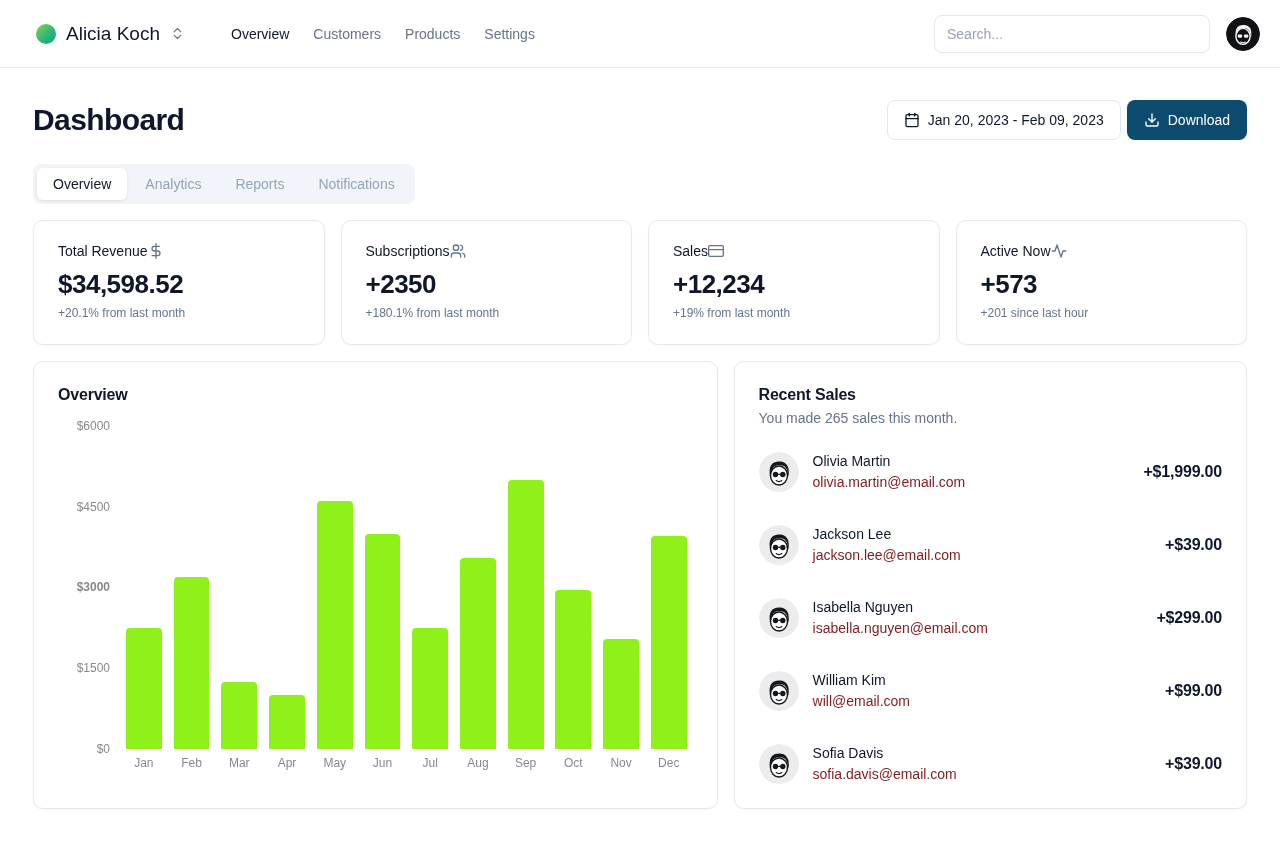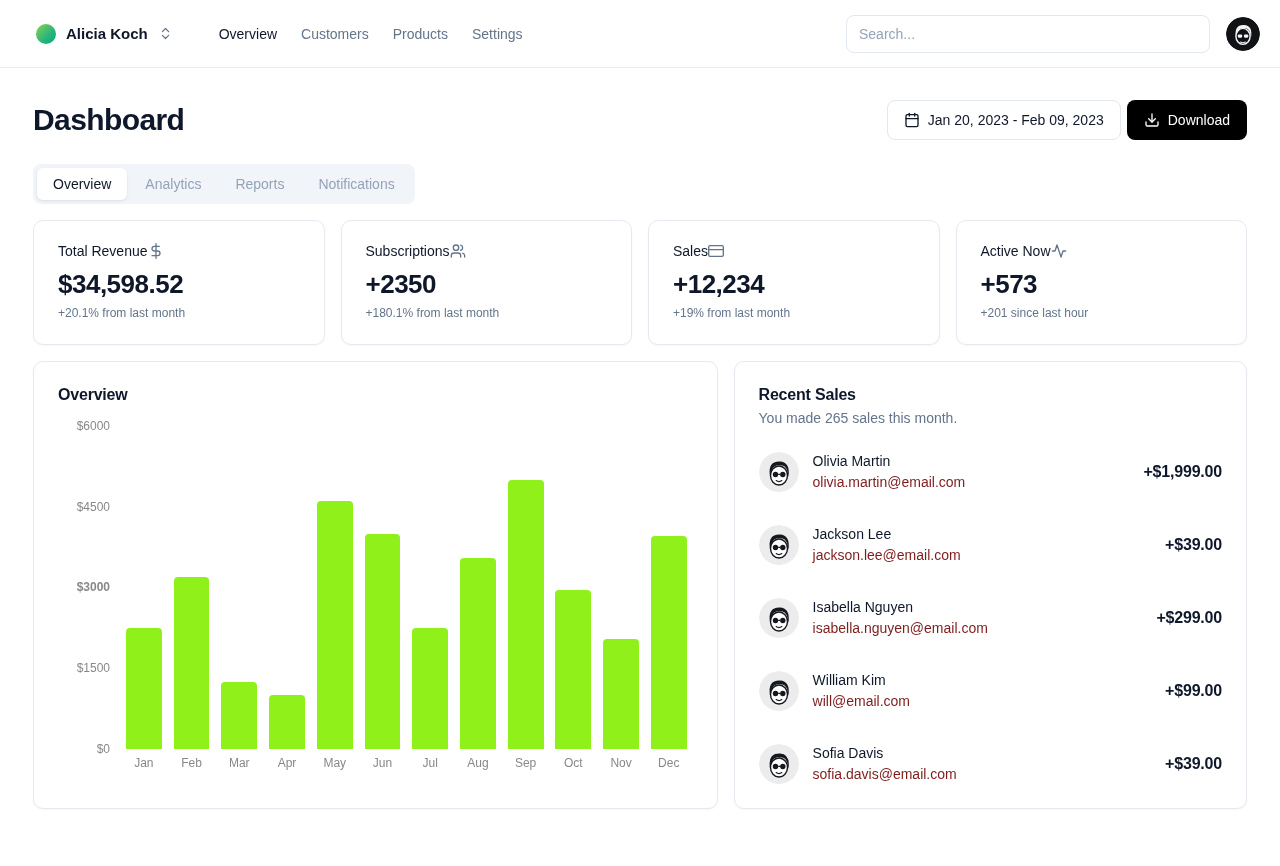--- a/index.html
+++ b/index.html
@@ -4,38 +4,38 @@
 <style>
   * { margin:0; padding:0; box-sizing:border-box; }
   html,body { background:#fff; }
   body { font-family:"Liberation Sans", sans-serif; color:#0f172a; }
   .app { width:1280px; height:866px; background:#fff; overflow:hidden; }
 
   
   .topbar { height:68px; display:flex; align-items:center; padding:0 20px 0 28px; border-bottom:1px solid #e8ecf1; }
   .team { display:flex; align-items:center; gap:10px; cursor:pointer; padding:6px 8px; border-radius:8px; }
   .team-avatar { width:20px; height:20px; border-radius:50%; background:linear-gradient(135deg,#8cd44a 0%,#28b47e 60%,#0ba77a 100%); }
-  .team-name { font-size:15px; font-weight:700; }
+  .team-name { font-size:19px; font-weight:400; }
   .chevrons { color:#64748b; display:flex; }
   .mainnav { display:flex; align-items:center; gap:24px; margin-left:38px; }
   .mainnav a { font-size:14px; font-weight:500; color:#64748b; text-decoration:none; cursor:pointer; }
   .mainnav a.active { color:#0f172a; }
   .spacer { flex:1; }
-  .search-input { width:364px; height:38px; border:1px solid #e2e8f0; border-radius:8px; padding:0 12px; font-size:14px; font-family:inherit; color:#0f172a; outline:none; }
+  .search-input { width:276px; height:38px; border:1px solid #e2e8f0; border-radius:8px; padding:0 12px; font-size:14px; font-family:inherit; color:#0f172a; outline:none; }
   .search-input::placeholder { color:#94a3b8; }
   .user-avatar { width:34px; height:34px; border-radius:50%; margin-left:16px; cursor:pointer; overflow:hidden; flex:none; }
 
   
   .main { padding:32px 33px 32px 33px; }
   .page-head { display:flex; align-items:center; justify-content:space-between; }
   .page-title { font-size:30px; font-weight:800; letter-spacing:-0.6px; }
   .actions { display:flex; align-items:center; gap:6px; }
   .btn { display:inline-flex; align-items:center; gap:8px; height:40px; padding:0 16px; border-radius:8px; font-size:14px; font-weight:500; font-family:inherit; cursor:pointer; border:1px solid transparent; background:#fff; }
   .btn-outline { border-color:#e2e8f0; color:#0f172a; }
-  .btn-dark { background:#000000; color:#fff; }
+  .btn-dark { background:#0c4a6e; color:#fff; }
   .btn svg { flex:none; }
 
   
   .tabs { display:inline-flex; align-items:center; margin-top:24px; background:#f1f5f9; border-radius:8px; padding:4px; gap:2px; }
   .tab { height:32px; padding:0 16px; display:inline-flex; align-items:center; border:none; background:transparent; border-radius:6px; font-size:14px; font-weight:500; font-family:inherit; color:#94a3b8; cursor:pointer; }
   .tab.active { background:#fff; color:#0f172a; box-shadow:0 1px 3px rgba(15,23,42,.1); }
 
   
   .stats { display:grid; grid-template-columns:repeat(4,1fr); gap:16px; margin-top:16px; }
   .card { background:#fff; border:1px solid #e6eaf0; border-radius:10px; box-shadow:0 1px 2px rgba(15,23,42,.04); }

